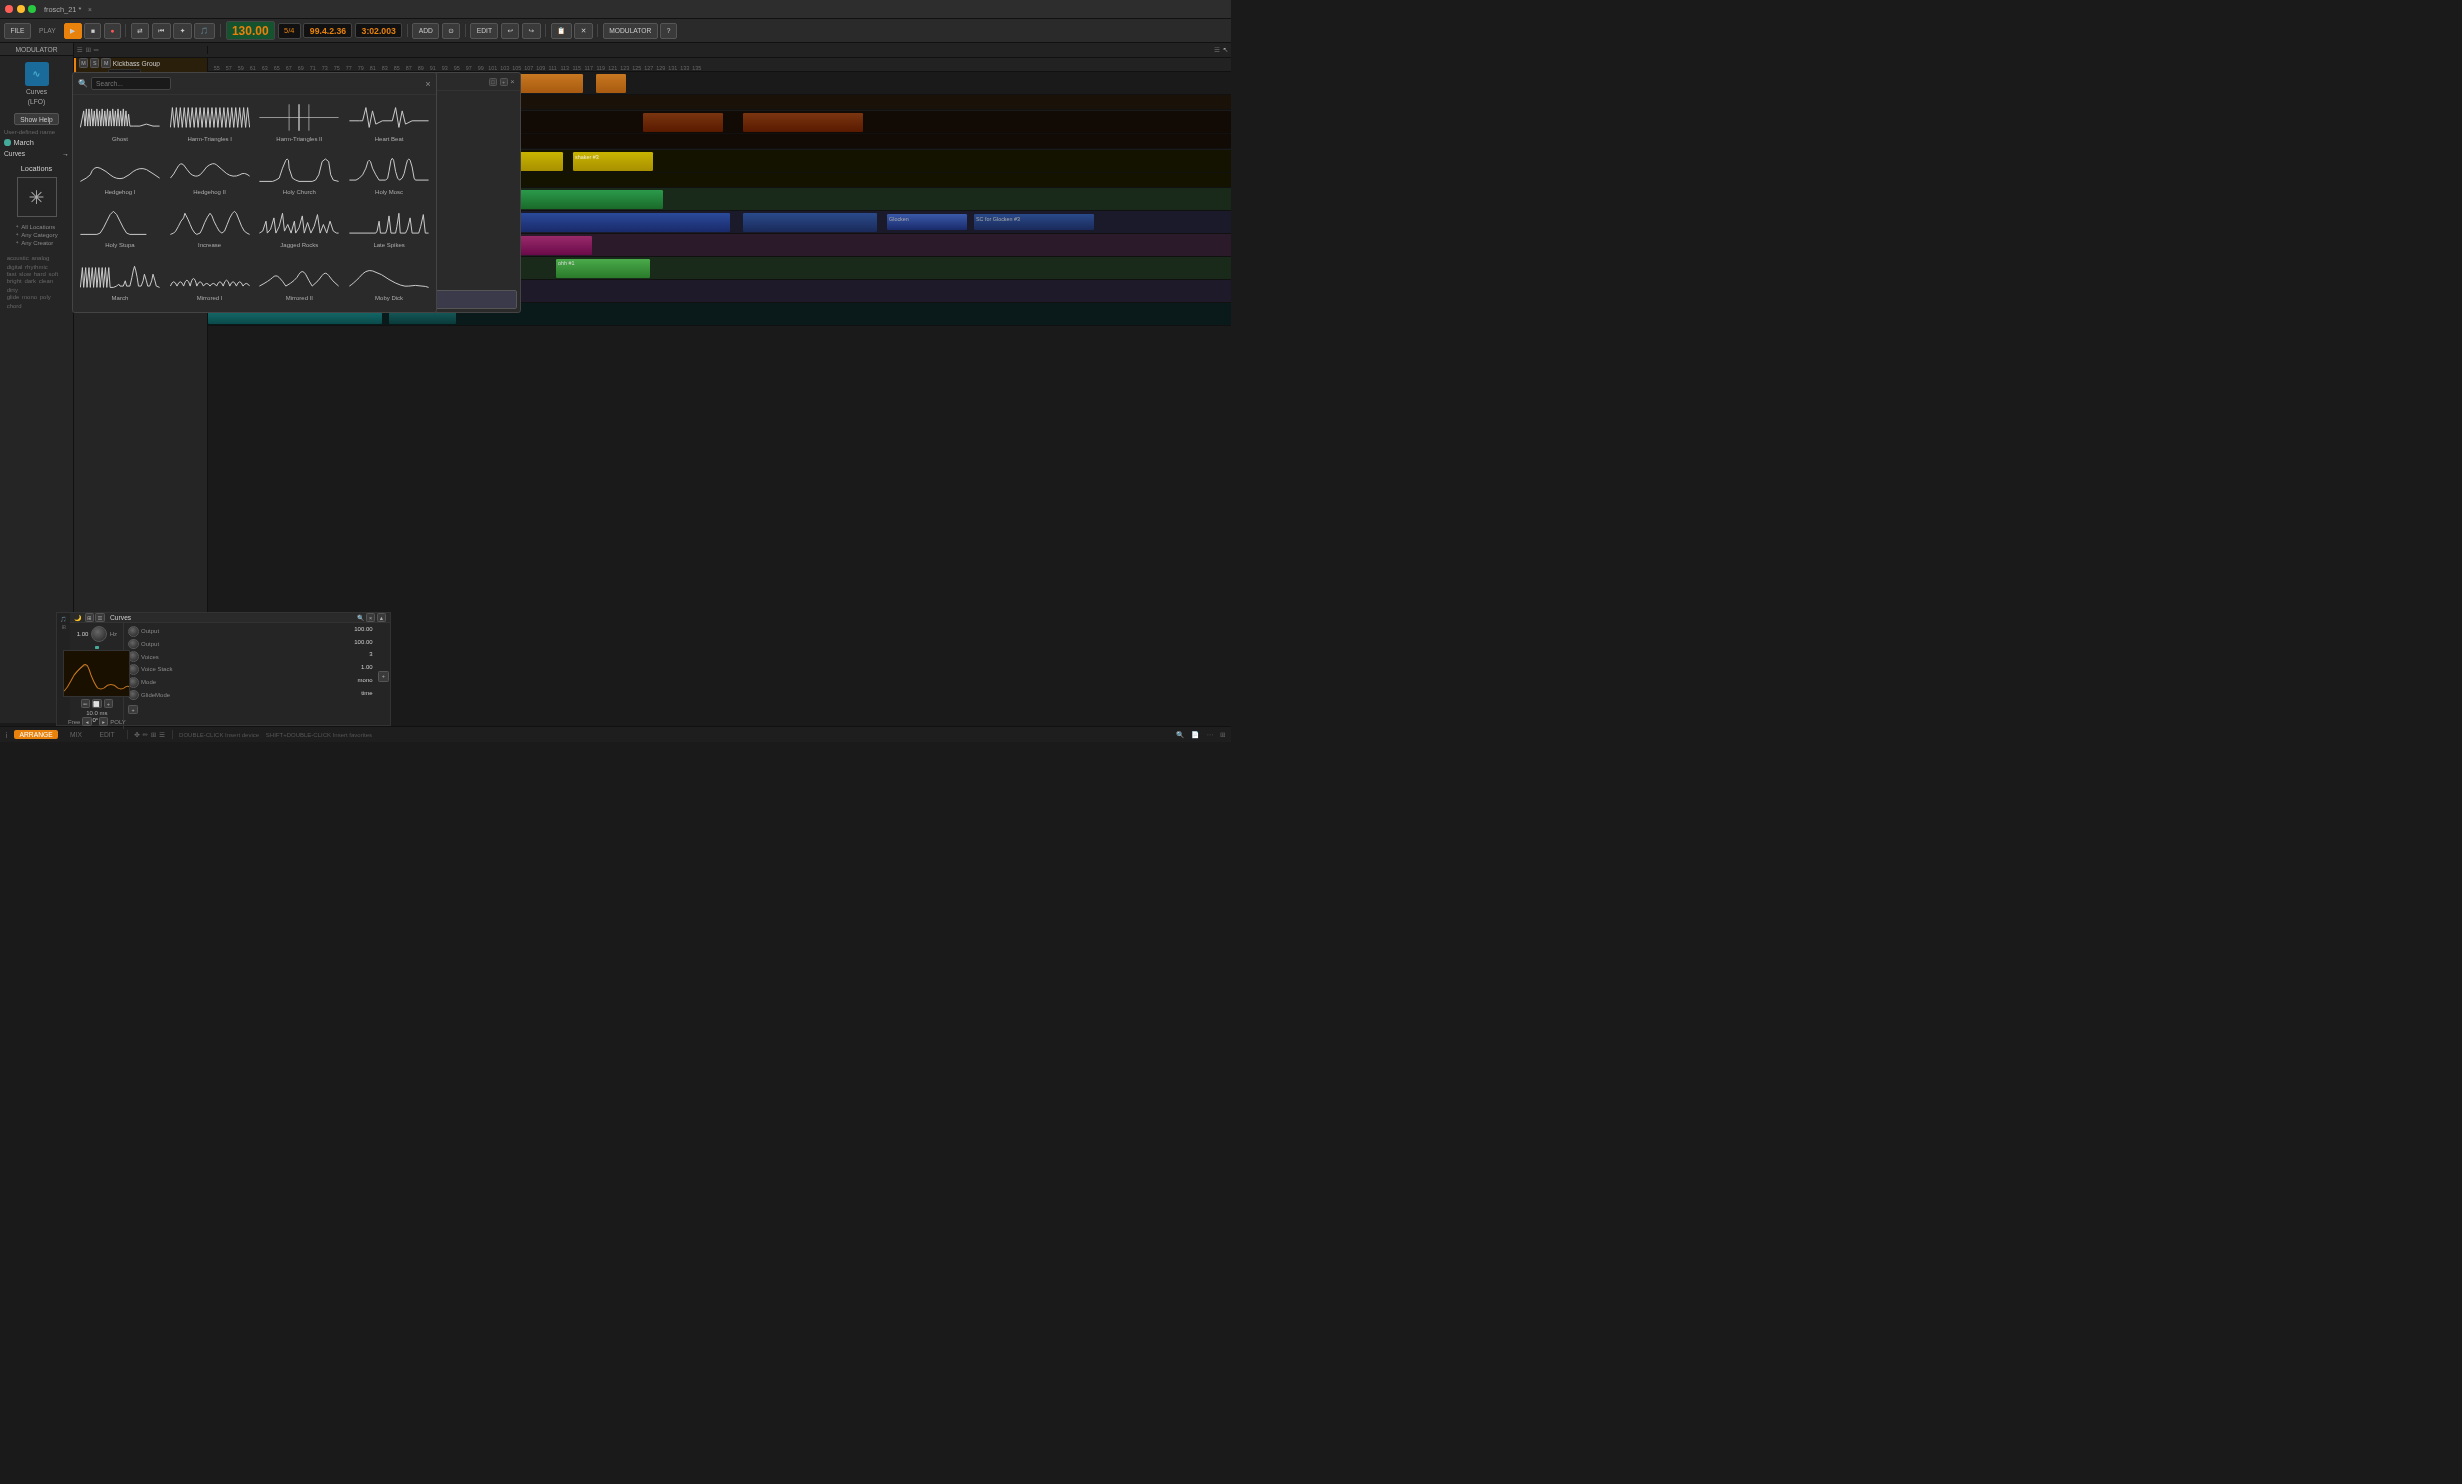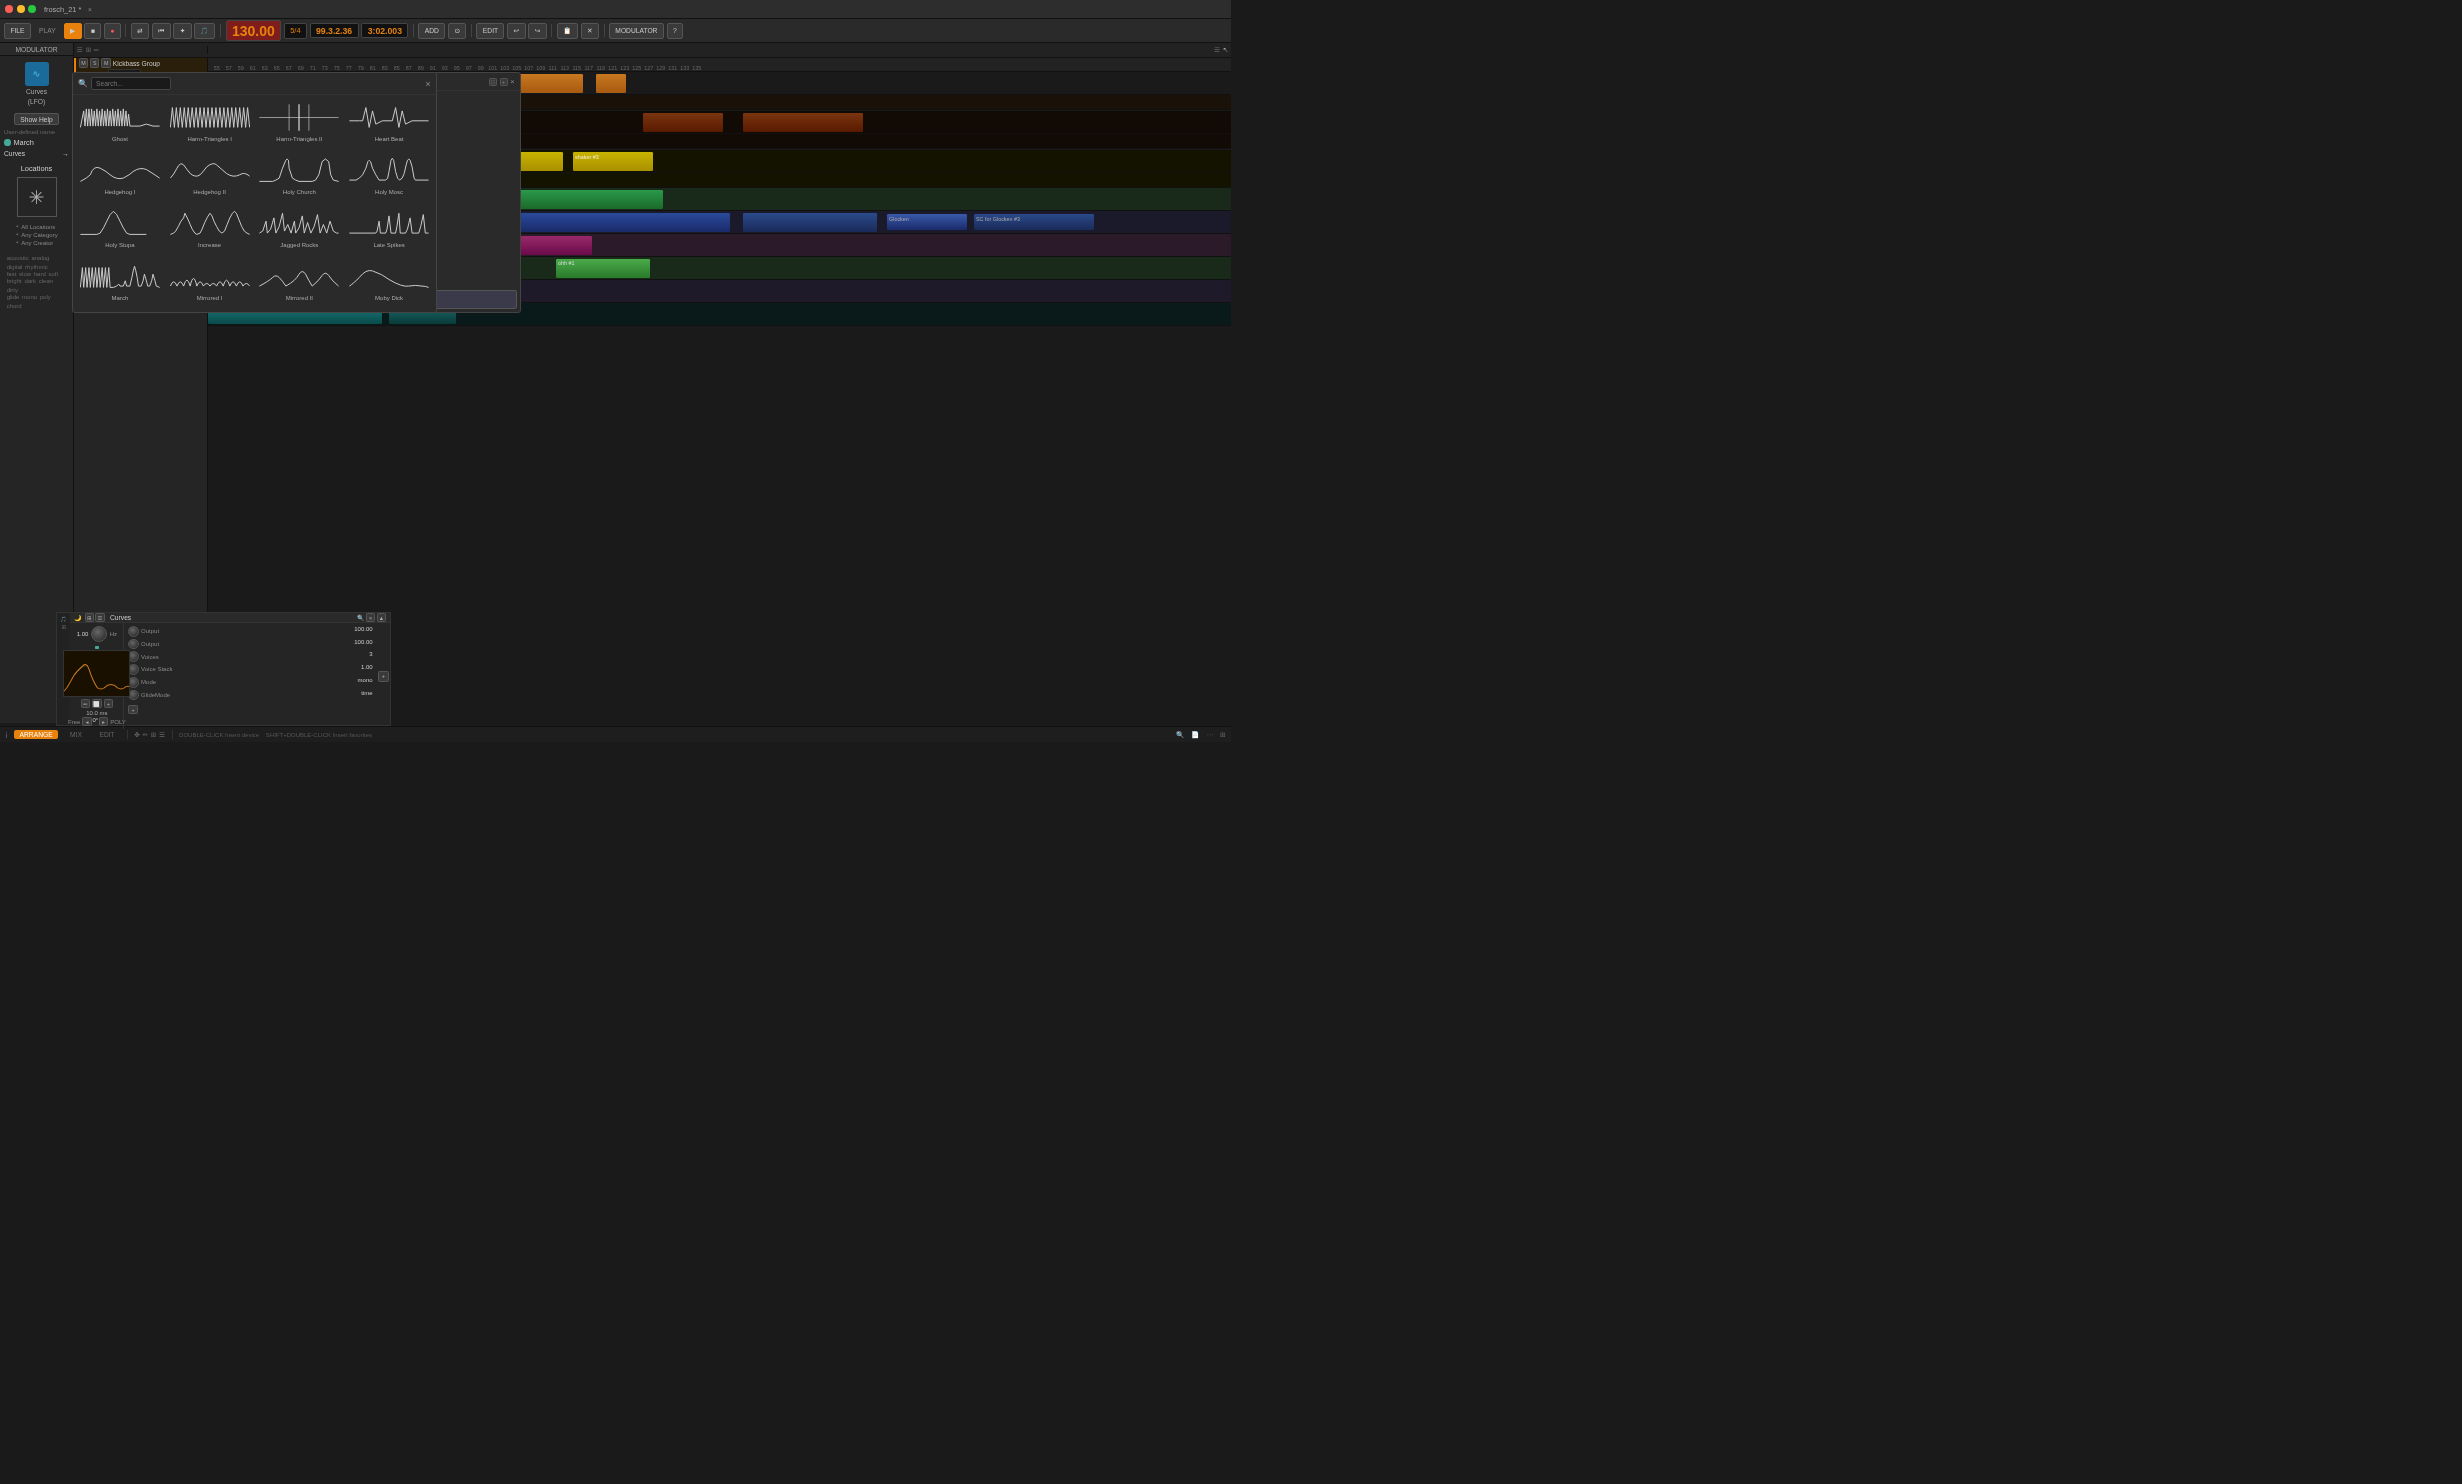--- a/index.html
+++ b/index.html
@@ -50,26 +50,26 @@
       border-radius: 2px;
       font-size: 6.7px;
       cursor: pointer;
       height: 16px;
       display: flex;
       align-items: center;
     }
     .tb-btn.play-btn { background: #e8820c; }
     .tb-separator { width: 0.7px; height: 13.4px; background: #444; margin: 0 2px; }
     .tempo-display {
-      background: #7f1d1d;
+      background: #14532d;
       border: 0.7px solid #444;
       padding: 1.3px 5.4px;
       border-radius: 2px;
       color: #e8820c;
-      font-size: 14px;
+      font-size: 12px;
       font-weight: bold;
       min-width: 47px;
       text-align: center;
     }
     .time-display {
       background: #111;
       border: 0.7px solid #444;
       padding: 1.3px 5.4px;
       border-radius: 2px;
       color: #e8820c;
@@ -489,21 +489,21 @@
   <div class="tb-btn">■</div>
   <div class="tb-btn" style="color:#f55;">●</div>
   <div class="tb-separator"></div>
   <div class="tb-btn">⇄</div>
   <div class="tb-btn">⏮</div>
   <div class="tb-btn">✦</div>
   <div class="tb-btn">🎵</div>
   <div class="tb-separator"></div>
   <div class="tempo-display">130.00</div>
   <div class="tb-btn" style="background:#111;border-color:#444;color:#e8820c;font-size:7.4px;">5/4</div>
-  <div class="time-display">99.3.2.36</div>
+  <div class="time-display">99.4.2.36</div>
   <div class="time-display">3:02.003</div>
   <div class="tb-separator"></div>
   <div class="tb-btn">ADD</div>
   <div class="tb-btn">⊙</div>
   <div class="tb-separator"></div>
   <div class="tb-btn">EDIT</div>
   <div class="tb-btn">↩</div>
   <div class="tb-btn">↪</div>
   <div class="tb-separator"></div>
   <div class="tb-btn">📋</div>

